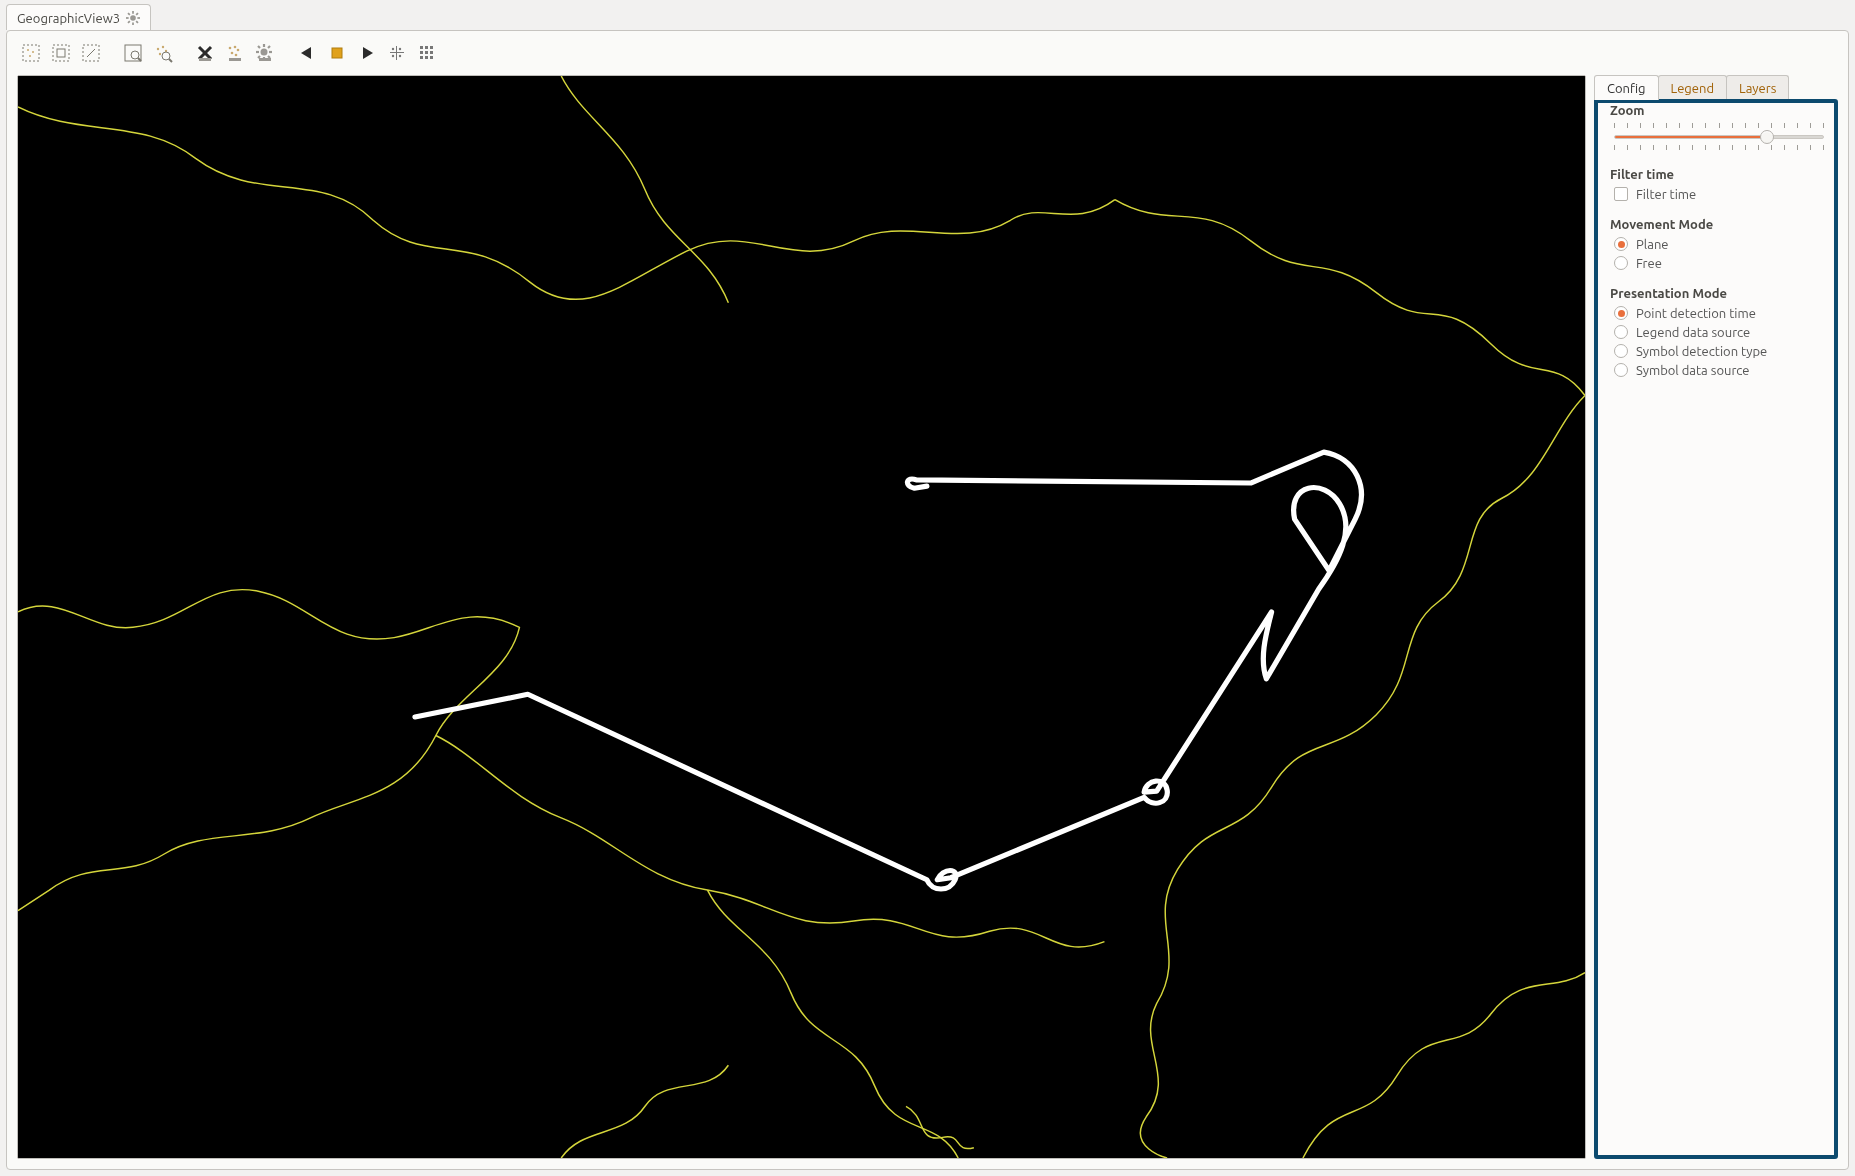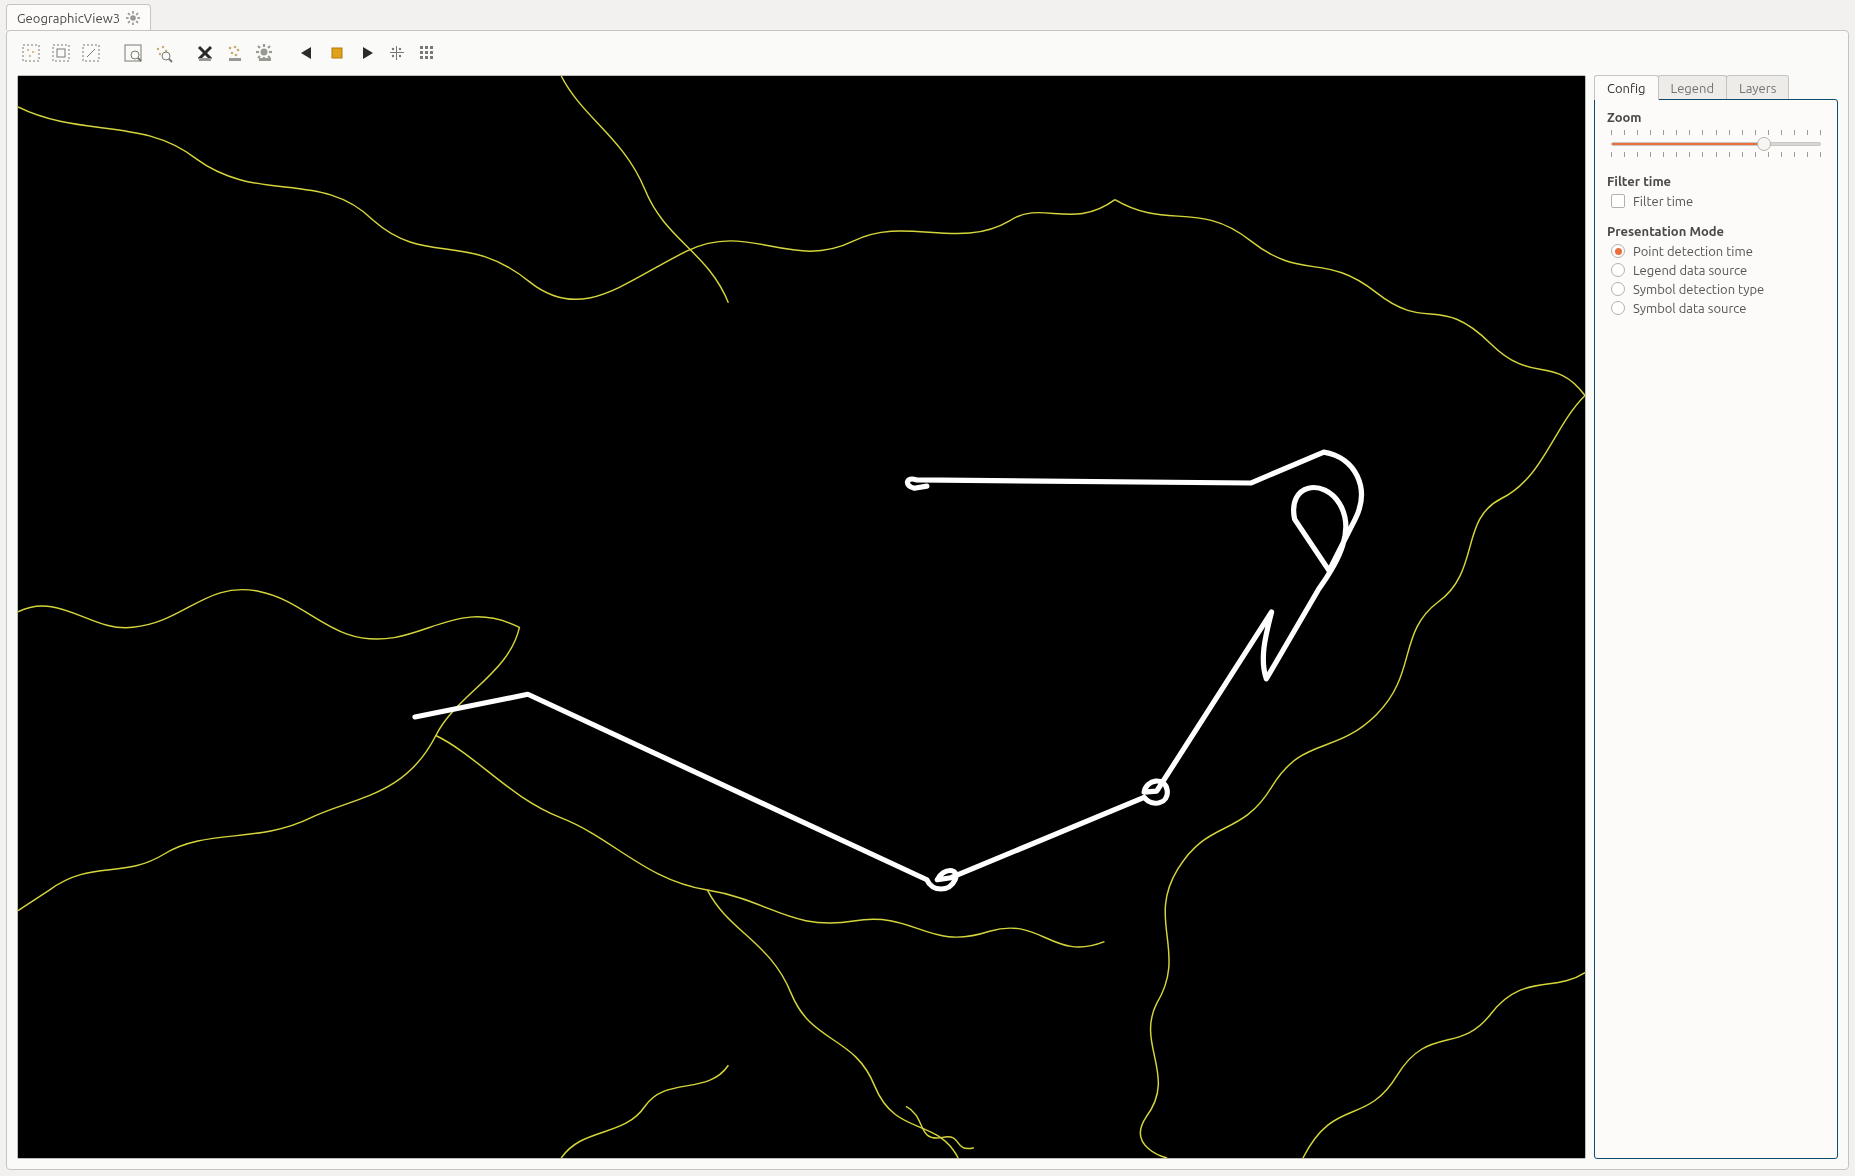--- a/index.html
+++ b/index.html
@@ -29,27 +29,27 @@
   .content { flex: 1; display: flex; gap: 8px; padding: 0 10px 10px 10px; min-height: 0; }
   .mapview {
     flex: 1; background: #000; border: 1px solid #bfbdb9; border-radius: 2px;
     position: relative; overflow: hidden;
   }
   .mapview svg { width: 100%; height: 100%; display: block; }
   
   .side { width: 244px; display: flex; flex-direction: column; }
   .sidetabs { display: flex; }
   .sidetab {
-    font-size: 13px; color: #737373; padding: 5px 12px; border: 1px solid #c6c4c0;
+    font-size: 13px; color: #a16207; padding: 5px 12px; border: 1px solid #c6c4c0;
     background: #eeece9; border-bottom: none; margin-right: -1px; cursor: pointer;
     border-radius: 3px 3px 0 0;
   }
   .sidetab.active { background: #fcfbfa; color: #333; position: relative; z-index: 2; }
   .sidebody {
-    border: 1px solid #0c4a6e; background: #fcfbfa; flex: 1; padding: 10px 12px;
+    border: 4px solid #0c4a6e; background: #fcfbfa; flex: 1; padding: 0 12px;
     border-radius: 0 3px 3px 3px; margin-top: -1px;
   }
   .sect-title { font-weight: bold; font-size: 13px; color: #4a4945; margin-bottom: 6px; }
   .sect { margin-bottom: 16px; }
   
   .slider-wrap { position: relative; width: 210px; height: 28px; margin-left: 4px; }
   .ticks { position: absolute; left: 0; right: 0; top: 0; height: 6px; display: flex; justify-content: space-between; }
   .ticks span, .ticks2 span { width: 1px; height: 5px; background: #9e9c97; display: block; }
   .ticks2 { position: absolute; left: 0; right: 0; bottom: 0; height: 6px; display: flex; justify-content: space-between; }
   .track {
@@ -294,20 +294,31 @@
         </div>
 
         <div class="sect">
           <div class="sect-title">Filter time</div>
           <label class="chk">
             <span class="box"></span>
             <span>Filter time</span>
           </label>
         </div>
 
+        <div class="sect">
+          <div class="sect-title">Movement Mode</div>
+          <label class="radio">
+            <span class="dot active"></span>
+            <span>Plane</span>
+          </label>
+          <label class="radio">
+            <span class="dot"></span>
+            <span>Free</span>
+          </label>
+        </div>
 
         <div class="sect">
           <div class="sect-title">Presentation Mode</div>
           <label class="radio">
             <span class="dot active"></span>
             <span>Point detection time</span>
           </label>
           <label class="radio">
             <span class="dot"></span>
             <span>Legend data source</span>

